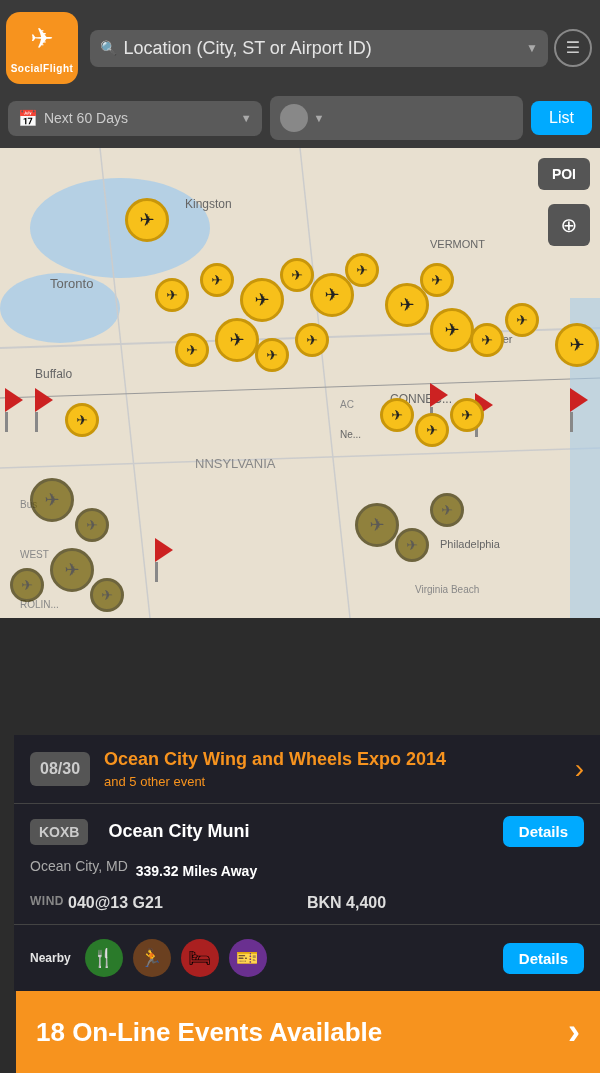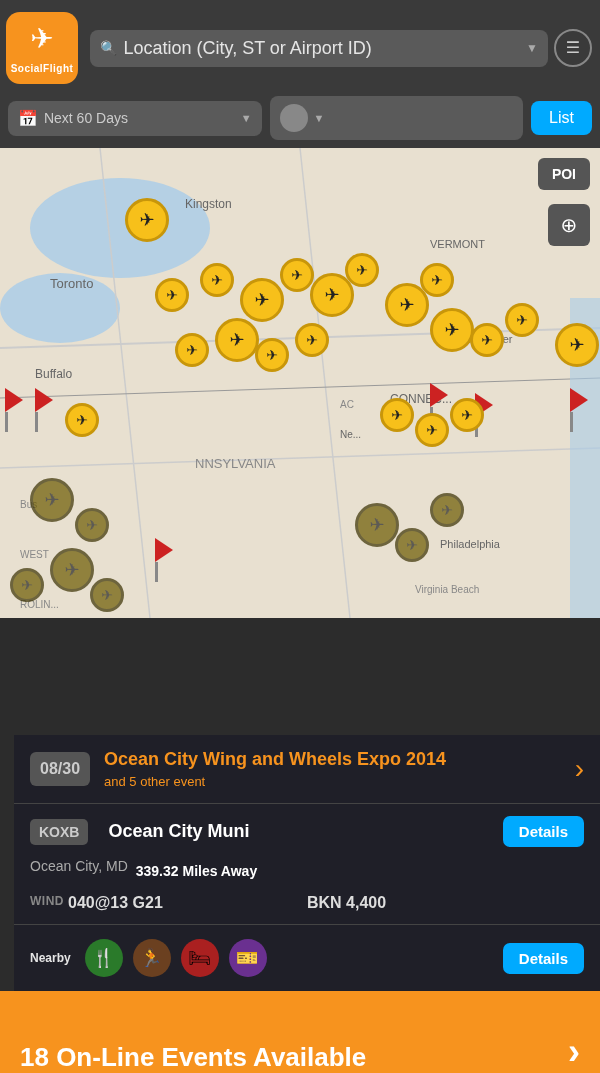--- a/index.html
+++ b/index.html
@@ -386,26 +386,26 @@
       font-weight: bold;
       padding: 7px 16px;
       border-radius: 7px;
       cursor: pointer;
     }
 
     
     #bottom-bar {
       position: absolute;
       bottom: 0;
-      left: 0;
+      left: 16px;
       right: 0;
       height: 82px;
       background: #f7931e;
       display: flex;
-      align-items: flex-end;
+      align-items: center;
       justify-content: space-between;
       padding: 0 20px;
       z-index: 10;
     }
     #bottom-bar-text {
       color: white;
       font-size: 26px;
       font-weight: bold;
     }
     #bottom-bar-chevron {

